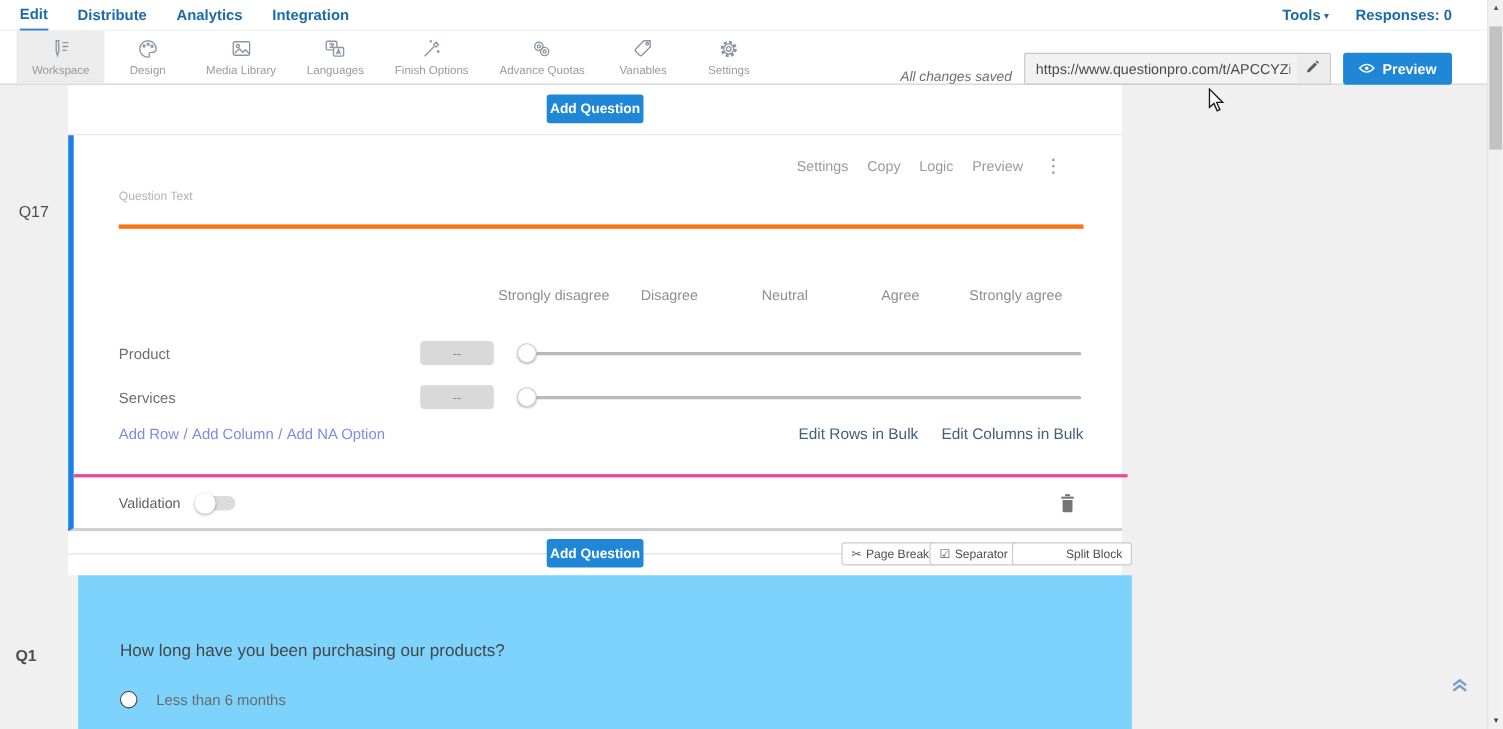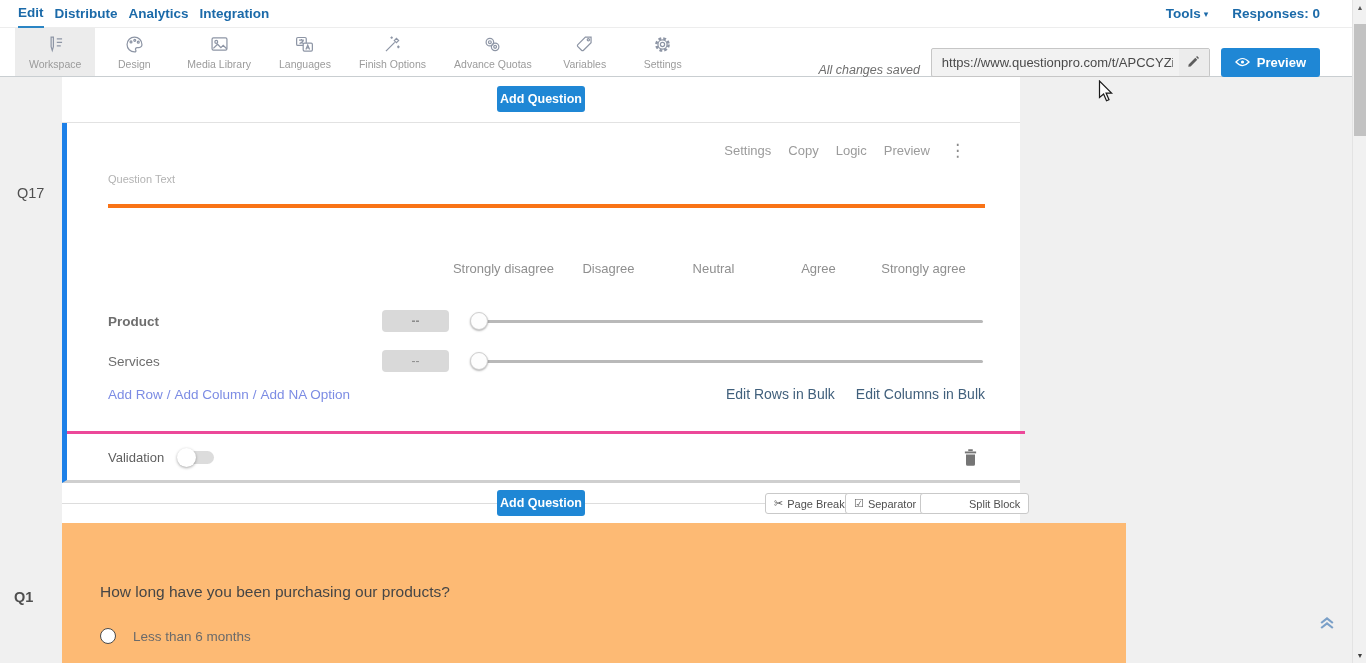--- a/index.html
+++ b/index.html
@@ -3,21 +3,21 @@
 <meta charset="utf-8">
 <style>
   * { margin:0; padding:0; box-sizing:border-box; }
   html,body { width:100%; height:100%; }
   body { font-family:"Liberation Sans","DejaVu Sans",sans-serif; background:#fff; }
   .screen { position:relative; width:1366px; height:663px; overflow:hidden; background:#f0f0f0; }
 
   
   .topnav { position:absolute; left:0; top:0; width:1352px; height:28px; background:#fff;
             display:flex; align-items:center; border-bottom:1px solid #ededed; z-index:5; }
-  .topnav .nav-left { display:flex; align-items:center; gap:11px; padding-left:18px; }
+  .topnav .nav-left { display:flex; align-items:center; gap:27px; padding-left:18px; }
   .nav-item { font-size:13.5px; font-weight:600; color:#1b6aa9; cursor:pointer; line-height:26px; }
   .nav-item.active { border-bottom:2px solid #2b85c4; }
   .nav-right { position:absolute; right:32px; top:0; height:28px; display:flex; align-items:center; gap:24px; }
   .nav-right .nav-item { font-weight:600; }
   .caret { font-size:9px; margin-left:3px; position:relative; top:-1px; }
 
   
   .toolbar { position:absolute; left:0; top:28px; width:1352px; height:49px; background:#fff;
              border-bottom:1px solid #c9ced1; display:flex; align-items:stretch; z-index:5; }
   .tb-items { display:flex; margin-left:15px; }
@@ -55,21 +55,21 @@
   .card-actions { position:absolute; top:20px; right:52px; display:flex; align-items:center; gap:17px; }
   .card-action { font-size:13px; color:#9b9b9b; cursor:pointer; }
   .kebab { font-size:17px; color:#8a8a8a; cursor:pointer; line-height:14px; padding:0 2px; }
   .q-text { position:absolute; left:41px; top:50px; width:877px; height:35px;
             font-size:11px; color:#b3b3b3; border-bottom:4px solid #f97316; cursor:text; }
   .scale-head { position:absolute; left:384px; top:118px; width:525px; height:56px; display:flex; }
   .scale-col { width:105px; display:flex; align-items:center; justify-content:center; text-align:center;
                font-size:13px; color:#8f8f8f; line-height:1.95; }
   .m-row { position:absolute; left:0; width:958px; height:40px; display:flex; align-items:center;
            padding-left:41px; }
-  .m-row.r0 { top:178px;font-weight:bold; } .m-row.r1 { top:218px; }
+  .m-row.r0 { top:178px; } .m-row.r1 { top:218px; }
   .m-label { width:274px; font-size:13.5px; color:#6e6e6e; cursor:text; }
   .val-box { width:67px; height:22px; background:#d9d9d9; border-radius:4px; display:flex;
              align-items:center; justify-content:center; font-size:12px; color:#8c8c8c; }
   .slider { position:relative; margin-left:21px; width:513px; height:20px; }
   .slider-track { position:absolute; left:9px; right:0; top:8.5px; height:3px; background:#b9b9b9; border-radius:2px; }
   .slider-handle { position:absolute; left:0; top:1px; width:18px; height:18px; border-radius:50%;
                    background:#fdfdfd; border:1px solid #cfcfcf; box-shadow:0 1px 2px rgba(0,0,0,.3); cursor:grab; }
   .links-row { position:absolute; left:0; top:258px; width:958px; height:30px; }
   .add-links { position:absolute; left:41px; top:6px; font-size:13.5px; color:#7c8ce4; }
   .add-links .lnk { cursor:pointer; }
@@ -89,21 +89,21 @@
   .strip-insert { position:absolute; left:0; top:406px; width:958px; height:40px; background:#fff; }
   .strip-insert .mid-line { position:absolute; left:0; top:20px; width:958px; height:1px; background:#ddd; }
   .strip-insert .add-q-btn { top:7px; }
   .mini-btn { position:absolute; top:10px; height:21px; background:#fff; border:1px solid #c9c9c9;
               border-radius:3px; display:flex; align-items:center; gap:4px; padding:0 8px;
               font-size:11px; color:#4f4f4f; cursor:pointer; z-index:2; white-space:nowrap; }
   .mini-icon { font-size:11px; color:#5a5a5a; }
   .mini-pb { left:703px; } .mini-sep { left:783px; } .mini-sb { left:858px;padding-left:48px; }
 
   
-  .card-q1 { position:absolute; left:0; top:446px; width:1064px; height:140px; background:#fdba74; }
+  .card-q1 { position:absolute; left:9px; top:446px; width:958px; height:140px; background:#7dd3fc; }
   .q1-title { position:absolute; left:38px; top:60px; font-size:15.5px; color:#464646; }
   .q1-option { position:absolute; left:38px; top:105px; display:flex; align-items:center; gap:17px; cursor:pointer; }
   .radio { width:16px; height:16px; border:1.5px solid #4a4a4a; border-radius:50%; background:#fff; }
   .q1-option-label { font-size:13.5px; color:#6a6a6a; }
 
   .scroll-top-btn { position:absolute; left:1317px; top:536px; cursor:pointer; }
 
   
   .scrollbar { position:absolute; right:0; top:0; width:14px; height:663px; background:#f1f1f1;
                border-left:1px solid #e3e3e3; z-index:20; }

